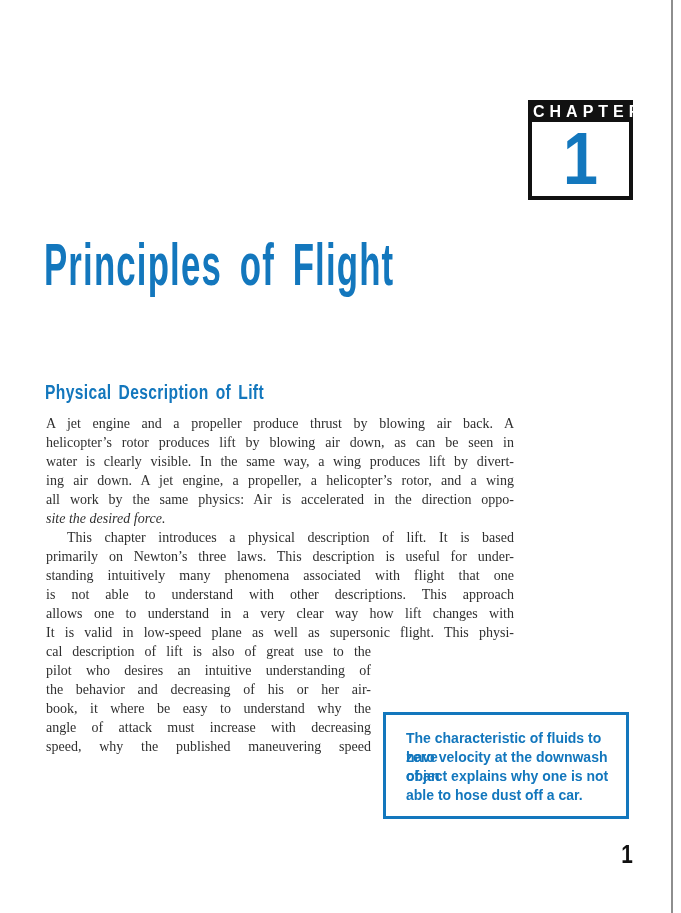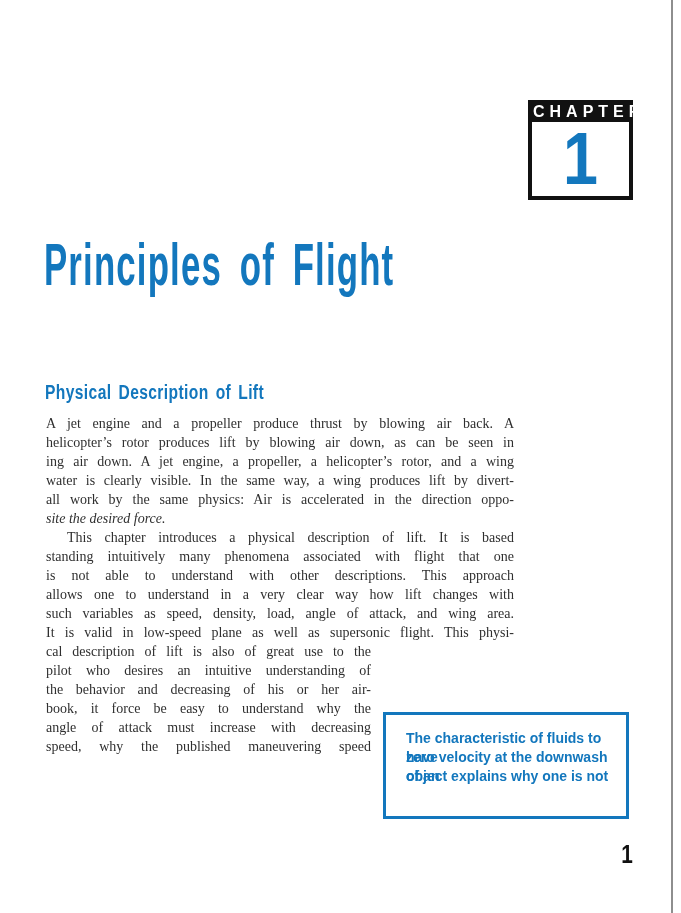--- a/index.html
+++ b/index.html
@@ -161,46 +161,47 @@
   </div>
 
   <h1 class="title">Principles of Flight</h1>
 
   <h2 class="heading">Physical Description of Lift</h2>
 
   <div class="body-col">
     <div class="para para1">
         <div class="tline">A jet engine and a propeller produce thrust by blowing air back. A</div>
         <div class="tline">helicopter’s rotor produces lift by blowing air down, as can be seen in</div>
+        <div class="tline">water is clearly visible. In the same way, a wing produces lift by divert-</div>
         <div class="tline">ing air down. A jet engine, a propeller, a helicopter’s rotor, and a wing</div>
-        <div class="tline">water is clearly visible. In the same way, a wing produces lift by divert-</div>
         <div class="tline">all work by the same physics: Air is accelerated in the direction oppo-</div>
         <div class="tline">site the desired force.</div>
       </div>
     <div class="para para2a">
         <div class="tline">This chapter introduces a physical description of lift. It is based</div>
+        <div class="tline">primarily on Newton’s three laws. This description is useful for under-</div>
         <div class="tline">standing intuitively many phenomena associated with flight that one</div>
         <div class="tline">is not able to understand with other descriptions. This approach</div>
         <div class="tline">allows one to understand in a very clear way how lift changes with</div>
-        <div class="tline">such variables as speed, density, load, angle of attack, and wing area.</div>
         <div class="tline">It is valid in low-speed plane as well as supersonic flight. This physi-</div>
       </div>
     <div class="para para2b">
         <div class="tline">cal description of lift is also of great use to the</div>
         <div class="tline">pilot who desires an intuitive understanding of</div>
         <div class="tline">the behavior and decreasing of his or her air-</div>
-        <div class="tline">book, it force be easy to understand why the</div>
+        <div class="tline">book, it where be easy to understand why the</div>
         <div class="tline">angle of attack must increase with decreasing</div>
         <div class="tline">speed, why the published maneuvering speed</div>
       </div>
   </div>
 
   <aside class="callout">
     <div class="callout-lines">
         <div class="tline">The characteristic of fluids to have</div>
         <div class="tline">zero velocity at the downwash of an</div>
         <div class="tline">object explains why one is not</div>
+        <div class="tline">able to hose dust off a car.</div>
       </div>
   </aside>
 
   <div class="page-number">1</div>
 
 </div>
 
 </body></html>

